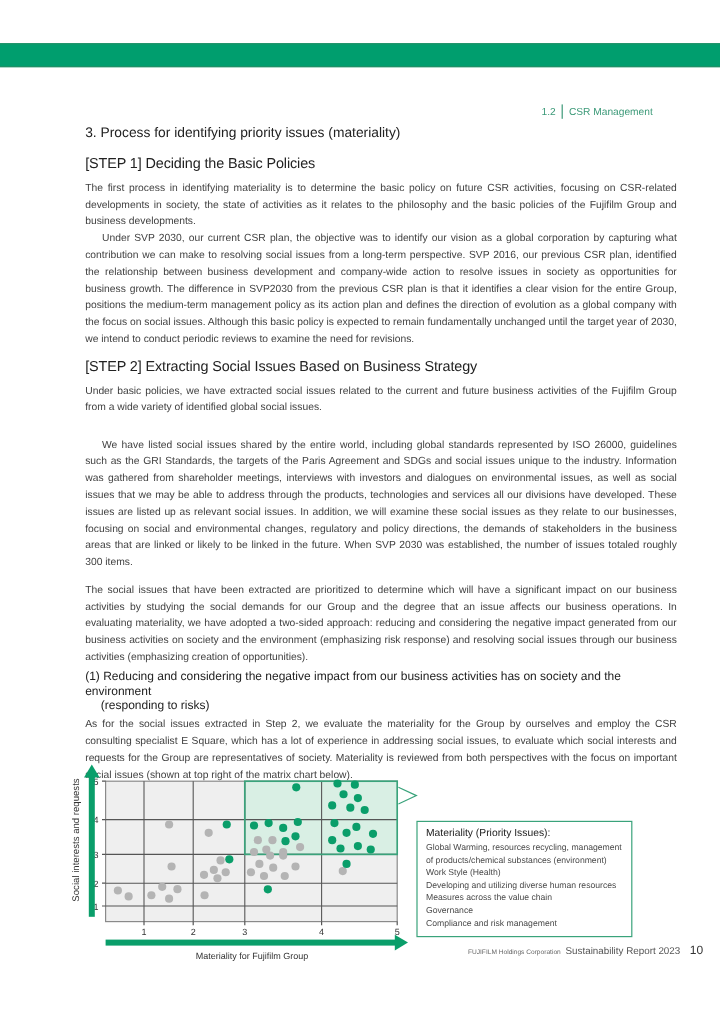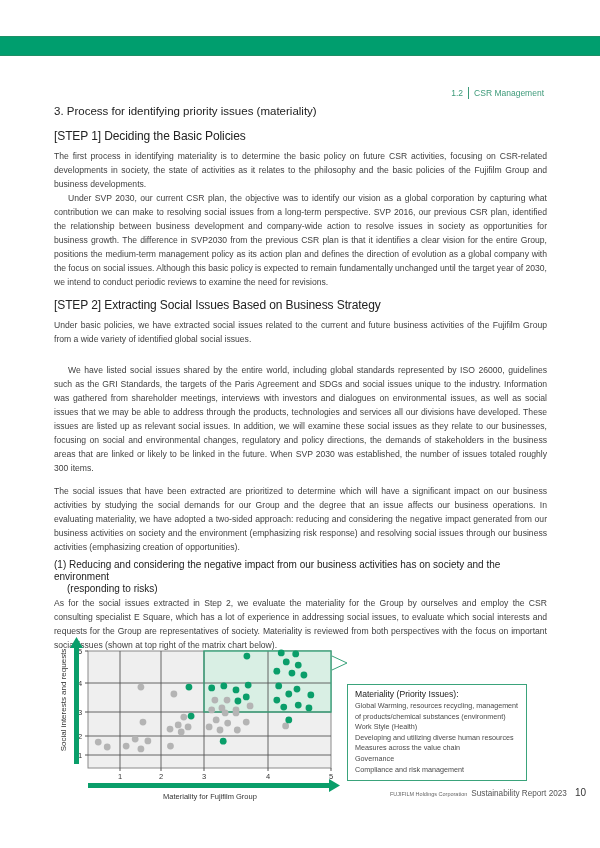--- a/index.html
+++ b/index.html
@@ -1,20 +1,20 @@
 <!DOCTYPE html>
 <html><head>
 <meta charset="utf-8">
 <style>
   html, body { margin:0; padding:0; background:#ffffff; }
   body { width:600px; height:848px; position:relative; overflow:hidden; font-family:"Liberation Sans", sans-serif; color:#3a3a3a; }
   .topbar { position:absolute; left:0; top:36px; width:600px; height:20px; background:#009e6e; border-top:1px solid #1e8f66; border-bottom:1px solid #1e8f66; box-sizing:border-box; }
   .section-tag { position:absolute; right:56px; top:59px; font-size:8.5px; color:#3d9a79; display:flex; align-items:center; gap:5px;margin-top:28px; }
   .section-tag .sep { width:1px; height:12px; background:#3d9a79; }
-  .content { position:absolute; left:54px; top:105px; width:493px; }
+  .content { position:absolute; left:71px; top:105px; width:493px; }
   h3.sec { font-size:11.5px; font-weight:normal; color:#222; margin:0 0 12px 0; }
   h2.step { font-size:12px; font-weight:normal; color:#222; margin:0 0 6px 0; letter-spacing:-0.1px; }
   p.body { font-size:8.6px; line-height:14px; margin:0 0 9px 0; text-align:justify; color:#3f3f3f; }
   .sub { font-size:10px; line-height:12px; color:#222; margin:0 0 1px 0; }
   .sub .cont { display:block; padding-left:13px; }
 
   .chart { position:absolute; left:0; top:0; width:600px; height:848px; pointer-events:none; }
   .chart text { font-family:"Liberation Sans", sans-serif; }
 
   .legend { position:absolute; left:347px; top:684px; width:180px; background:#fff; border:1px solid #3aa37b; box-sizing:border-box; padding:4px 7px 5px 7px; }

